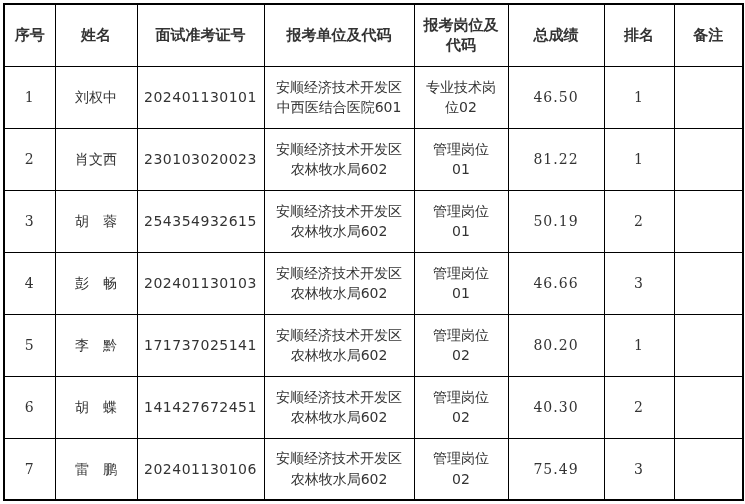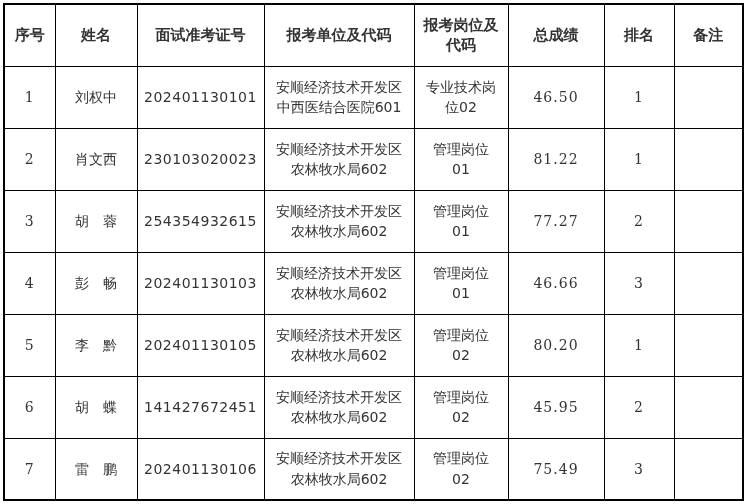--- a/index.html
+++ b/index.html
@@ -118,57 +118,57 @@
         <td></td>
       </tr>
       <tr>
         <td class="num">3</td>
         <td>胡　蓉</td>
         <td class="ticket">254354932615</td>
         <td class="unit">安顺经济技术开发区
 农林牧水局602</td>
         <td>管理岗位
 01</td>
-        <td class="num">77.27</td>
+        <td class="num">50.19</td>
         <td class="num">2</td>
         <td></td>
       </tr>
       <tr>
         <td class="num">4</td>
         <td>彭　畅</td>
         <td class="ticket">202401130103</td>
         <td class="unit">安顺经济技术开发区
 农林牧水局602</td>
         <td>管理岗位
 01</td>
         <td class="num">46.66</td>
         <td class="num">3</td>
         <td></td>
       </tr>
       <tr>
         <td class="num">5</td>
         <td>李　黔</td>
-        <td class="ticket">202401130105</td>
+        <td class="ticket">171737025141</td>
         <td class="unit">安顺经济技术开发区
 农林牧水局602</td>
         <td>管理岗位
 02</td>
         <td class="num">80.20</td>
         <td class="num">1</td>
         <td></td>
       </tr>
       <tr>
         <td class="num">6</td>
         <td>胡　蝶</td>
         <td class="ticket">141427672451</td>
         <td class="unit">安顺经济技术开发区
 农林牧水局602</td>
         <td>管理岗位
 02</td>
-        <td class="num">45.95</td>
+        <td class="num">40.30</td>
         <td class="num">2</td>
         <td></td>
       </tr>
       <tr>
         <td class="num">7</td>
         <td>雷　鹏</td>
         <td class="ticket">202401130106</td>
         <td class="unit">安顺经济技术开发区
 农林牧水局602</td>
         <td>管理岗位

